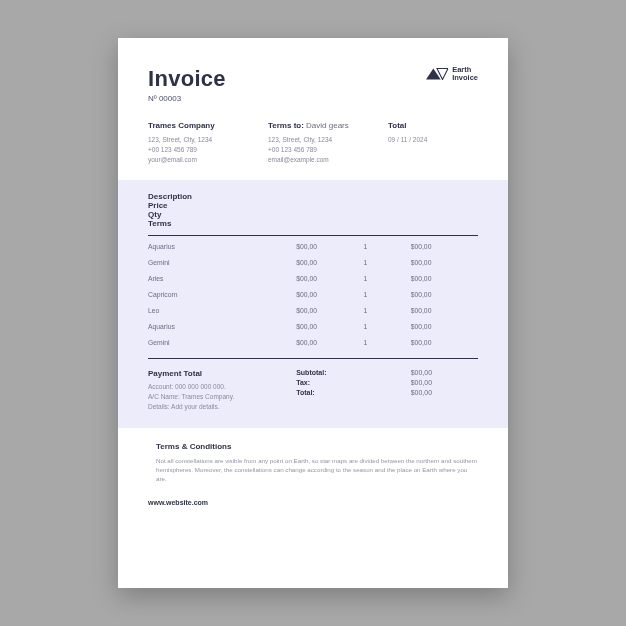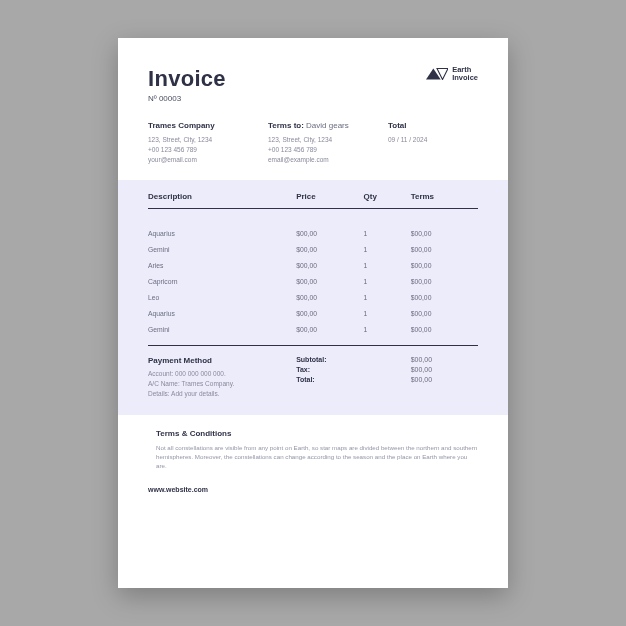--- a/index.html
+++ b/index.html
@@ -71,21 +71,22 @@
       background: #edecfa;
       padding: 12px 30px 16px 30px;
     }
     .table-head {
       display: flex;
       font-size: 8px;
       font-weight: 700;
       color: #2f3247;
       padding-bottom: 7px;
       border-bottom: 0.5px solid #2f3247;
-      margin-bottom: 16px;
+      margin-bottom: 2px;
+      flex-direction: column;
     }
     .col-desc { flex: 2.2; }
     .col-price { flex: 1; }
     .col-qty { flex: 0.7; }
     .col-total { flex: 1; text-align: left; }
     .table-row {
       display: flex;
       font-size: 6.8px;
       color: #6a6d82;
       padding: 4.5px 0;
@@ -236,21 +237,21 @@
         </div>
         <div class="table-row">
           <div class="col-desc">Gemini</div>
           <div class="col-price">$00,00</div>
           <div class="col-qty">1</div>
           <div class="col-total">$00,00</div>
         </div>
       </div>
     <div class="divider">
       <div class="payment-block">
-        <h4>Payment Method</h4>
+        <h4>Payment Total</h4>
         <p>Account: 000 000 000 000.</p>
         <p>A/C Name: Trames Company.</p>
         <p>Details: Add your details.</p>
       </div>
       <div class="summary-block">
         <div class="summary-row">
           <div class="lbl">Subtotal:</div>
           <div class="val">$00,00</div>
         </div>
         <div class="summary-row">

